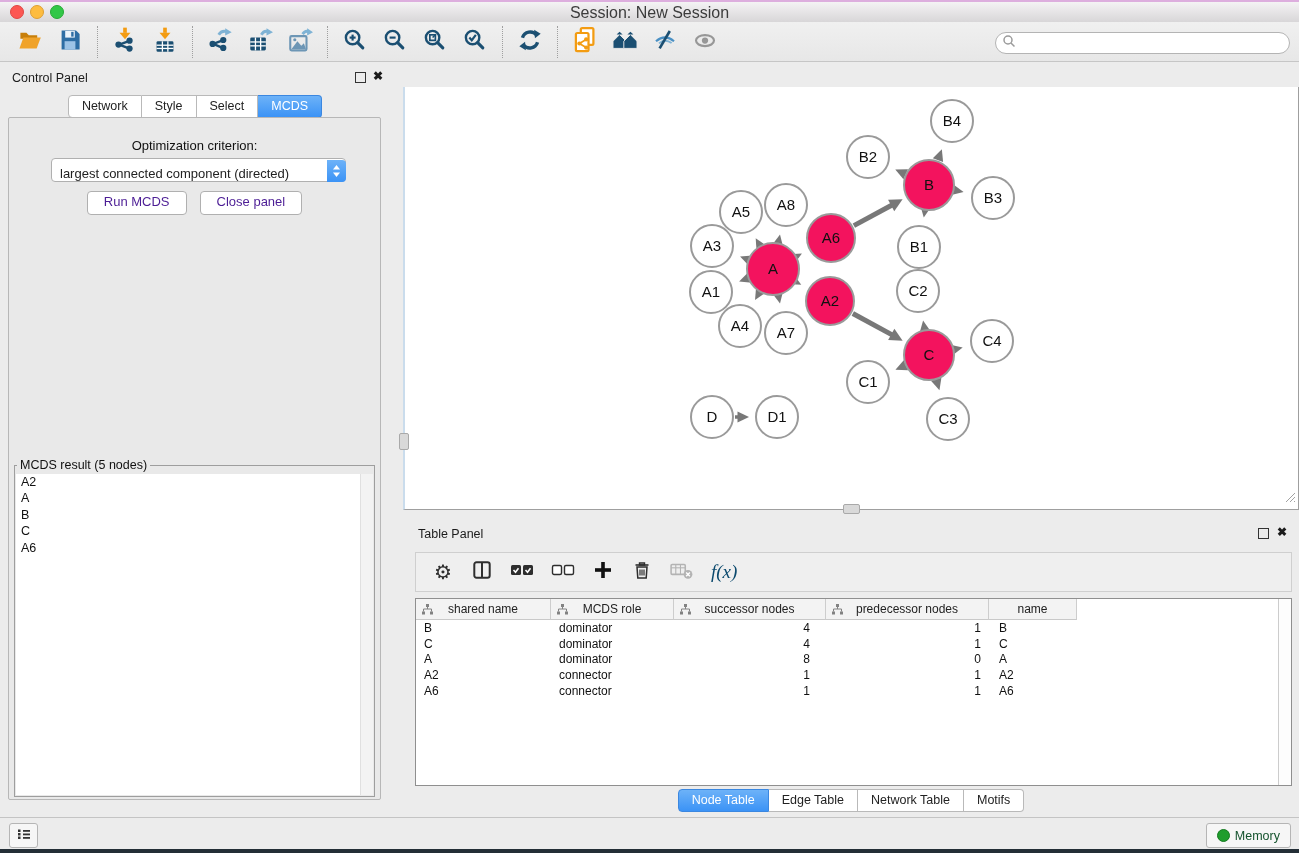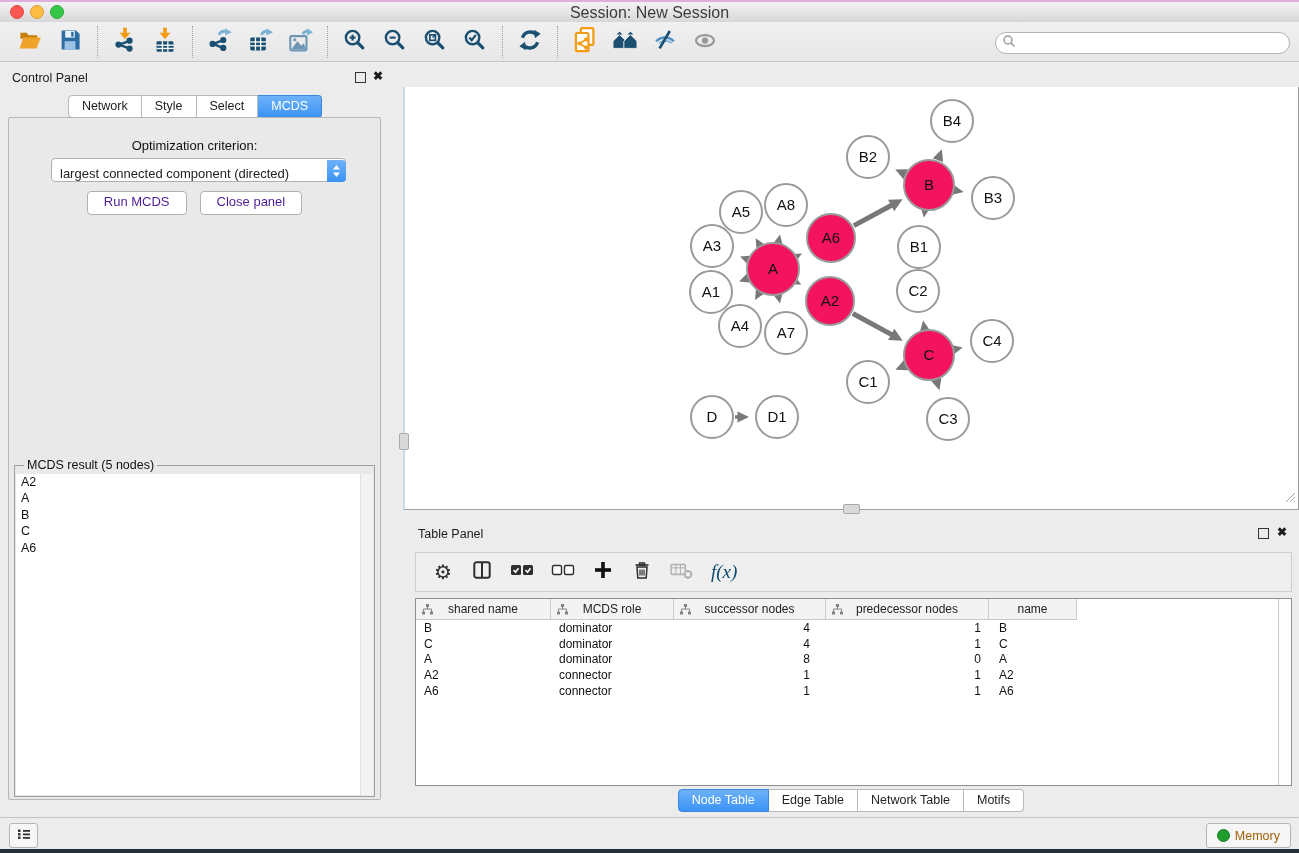--- a/index.html
+++ b/index.html
@@ -49,21 +49,21 @@
     border:1px solid #b0b0b0;border-radius:4px;display:flex;align-items:flex-end;margin-left:8px;}
   .dropdown .dd-text{flex:1;font-size:13px;padding-left:8px;white-space:nowrap;overflow:hidden;}
   .dd-stepper{width:19px;height:22px;margin:-1px -1px -1px 0;border-radius:0 4px 4px 0;
     background:linear-gradient(#6db2f8,#3b93f6);display:flex;align-items:center;justify-content:center;}
   .btn-row{position:absolute;left:0;right:0;top:73px;display:flex;justify-content:center;gap:13px;}
   .btn{height:22px;line-height:20px;padding:0 16px;background:#fff;border:1px solid #b0b0b0;
     border-radius:4px;font-size:13px;color:#4c1d95;}
 
   fieldset.result-box{position:absolute;left:5px;right:5px;top:340px;bottom:2px;margin:0;padding:0;
     border:1px solid #9e9e9e;background:transparent;}
-  fieldset.result-box legend{font-size:12.5px;color:#111;padding:0 3px;margin-left:9px;}
+  fieldset.result-box legend{font-size:12.5px;color:#111;padding:0 3px;margin-left:2px;}
   .result-list{position:absolute;left:1px;right:1px;top:2px;bottom:1px;background:#fff;overflow:hidden;}
   .result-scroll{position:absolute;right:0;top:0;bottom:0;width:12px;background:#f3f3f3;border-left:1px solid #e0e0e0;}
   .result-item{font-size:12.5px;line-height:16.4px;padding-left:5px;color:#111;}
 
   
   .net-window{position:absolute;left:403px;top:62px;width:896px;height:448px;}
   .net-titlebar{position:absolute;left:0;top:0;right:0;height:25px;
     background:linear-gradient(#f2f2f2,#d5d5d5);border:1px solid #9f9f9f;border-radius:6px 6px 0 0;box-sizing:border-box;}
   .net-titlebar .tl{top:7px;width:11px;height:11px;}
   .net-titlebar .tl.red{left:12px;} .net-titlebar .tl.yellow{left:31px;} .net-titlebar .tl.green{left:50px;}
@@ -95,21 +95,21 @@
   .tr{display:flex;height:15.8px;align-items:center;}
   .td{font-size:12px;color:#111;box-sizing:border-box;white-space:nowrap;overflow:hidden;}
 
   .tp-tabs{position:absolute;left:0;right:0;top:271px;text-align:center;}
 
   
   .status-bar{position:absolute;left:0;top:817px;width:100%;height:32px;background:#ececec;border-top:1px solid #c4c4c4;}
   .status-left-btn{position:absolute;left:9px;top:5px;width:27px;height:23px;background:#f6f6f6;
     border:1px solid #b5b5b5;border-radius:3px;display:flex;align-items:center;justify-content:center;}
   .memory-btn{position:absolute;right:8px;top:5px;height:23px;background:#f6f6f6;border:1px solid #b5b5b5;
-    border-radius:3px;display:flex;align-items:center;gap:5px;padding:0 10px;font-size:12.5px;color:#a16207;}
+    border-radius:3px;display:flex;align-items:center;gap:5px;padding:0 10px;font-size:12.5px;color:#14532d;}
   .memory-dot{width:11px;height:11px;border-radius:50%;background:#1f9d2d;border:1px solid #157a20;}
   .desktop-strip{position:absolute;left:0;bottom:0;width:100%;height:4px;background:#232e36;}
 </style>
 </head>
 <body>
 
 <div class="app">
 
   <div class="titlebar">
     <span class="tl red"></span>

